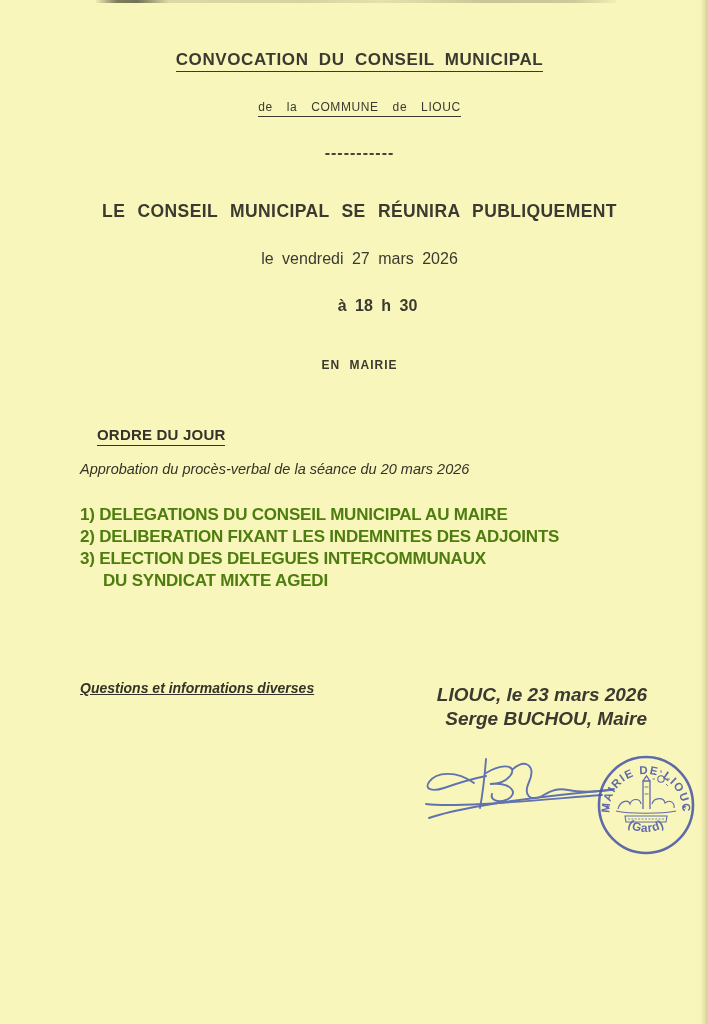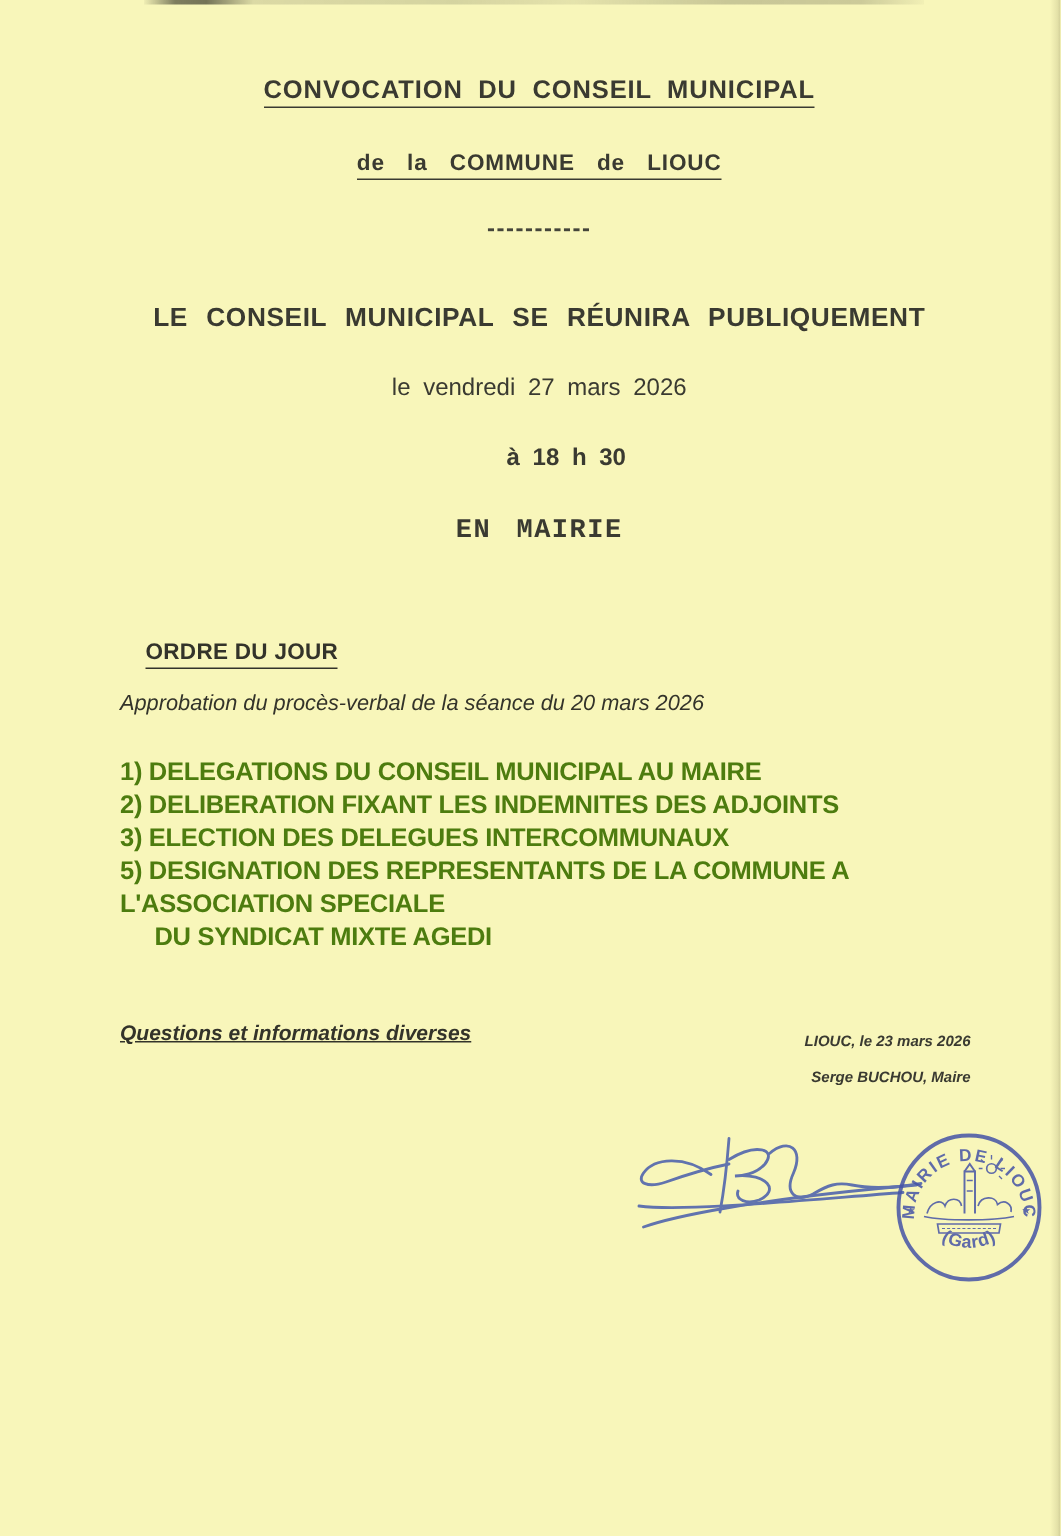--- a/index.html
+++ b/index.html
@@ -21,27 +21,27 @@
     filter: blur(0.4px);
   }
   .right-edge-shade {
     position: absolute; top: 0; right: 0; width: 7px; height: 100%;
     background: linear-gradient(90deg, rgba(140,135,90,0) 0%, rgba(140,135,90,0.18) 70%, rgba(120,115,75,0.3) 100%);
   }
   .centered { position: absolute; left: 0; width: 100%; text-align: center; padding-left: 12px; }
   .u { border-bottom: 1.6px solid currentColor; padding-bottom: 2px; }
 
   .title1 { top: 50px; font-size: 17px; font-weight: bold; letter-spacing: 0.6px; word-spacing: 5px; }
-  .title2 { top: 100px; font-size: 15px; font-weight: bold; letter-spacing: 0.6px; word-spacing: 10px; }
+  .title2 { top: 100px; font-size: 12px; font-weight: normal; letter-spacing: 0.6px; word-spacing: 10px; }
   .dashes { top: 144px; font-size: 16px; font-weight: bold; letter-spacing: 1px; color: #45453a; }
 
   .meet1 { top: 201px; font-size: 17.5px; font-weight: bold; letter-spacing: 0.4px; word-spacing: 7px; }
   .meet2 { top: 250px; font-size: 16px; font-weight: normal; word-spacing: 4px; }
   .meet3 { top: 297px; font-size: 16px; font-weight: bold; word-spacing: 4px; margin-left: 18px; }
-  .meet4 { top: 344px; font-size: 18px; font-weight: bold; letter-spacing: 1px; word-spacing: 5px; font-family: Liberation Mono, monospace; }
+  .meet4 { top: 358px; font-size: 12px; font-weight: bold; letter-spacing: 1px; word-spacing: 5px; }
 
   .ordre-heading {
     position: absolute; top: 426px; left: 97px;
     font-size: 15px; font-weight: 600; letter-spacing: 0.2px; color: #33332a;
   }
   .approbation {
     position: absolute; top: 461px; left: 80px;
     font-size: 14.5px; font-weight: normal; font-style: italic; color: #33332a;
   }
   .agenda-list {
@@ -49,21 +49,21 @@
     font-size: 17px; font-weight: 700; letter-spacing: -0.2px;
     color: #4d7c0f; line-height: 22px;
   }
   .agenda-line.cont { padding-left: 23px; }
   .questions {
     position: absolute; top: 680px; left: 80px;
     font-size: 14px; font-weight: 600; font-style: italic; color: #33332a; text-decoration: underline;
   }
   .signoff {
     position: absolute; top: 683px; right: 60px;
-    text-align: right; font-size: 10px; font-weight: bold; font-style: italic;
+    text-align: right; font-size: 19px; font-weight: bold; font-style: italic;
     line-height: 24px; color: #3a3a31;
   }
   .signature-svg { position: absolute; left: 416px; top: 742px; }
   .stamp-svg { position: absolute; left: 594px; top: 751px; }
 </style>
 </head>
 <body>
 
 <div class="top-edge-line"></div>
 <div class="right-edge-shade"></div>
@@ -77,21 +77,20 @@
 <div class="centered meet3">à 18 h 30</div>
 <div class="centered meet4">EN MAIRIE</div>
 
 <div class="ordre-heading"><span class="u">ORDRE DU JOUR</span></div>
 <div class="approbation">Approbation du procès-verbal de la séance du 20 mars 2026</div>
 
 <div class="agenda-list">
   <div class="agenda-line">1) DELEGATIONS DU CONSEIL MUNICIPAL AU MAIRE</div>
   <div class="agenda-line">2) DELIBERATION FIXANT LES INDEMNITES DES ADJOINTS</div>
   <div class="agenda-line">3) ELECTION DES DELEGUES INTERCOMMUNAUX</div>
-  <div class="agenda-line">5) DESIGNATION DES REPRESENTANTS DE LA COMMUNE A L'ASSOCIATION SPECIALE</div>
   <div class="agenda-line cont">DU SYNDICAT MIXTE AGEDI</div>
 </div>
 
 <div class="questions">Questions et informations diverses</div>
 
 <div class="signoff">
   <div>LIOUC, le 23 mars 2026</div>
   <div>Serge BUCHOU, Maire</div>
 </div>
 

